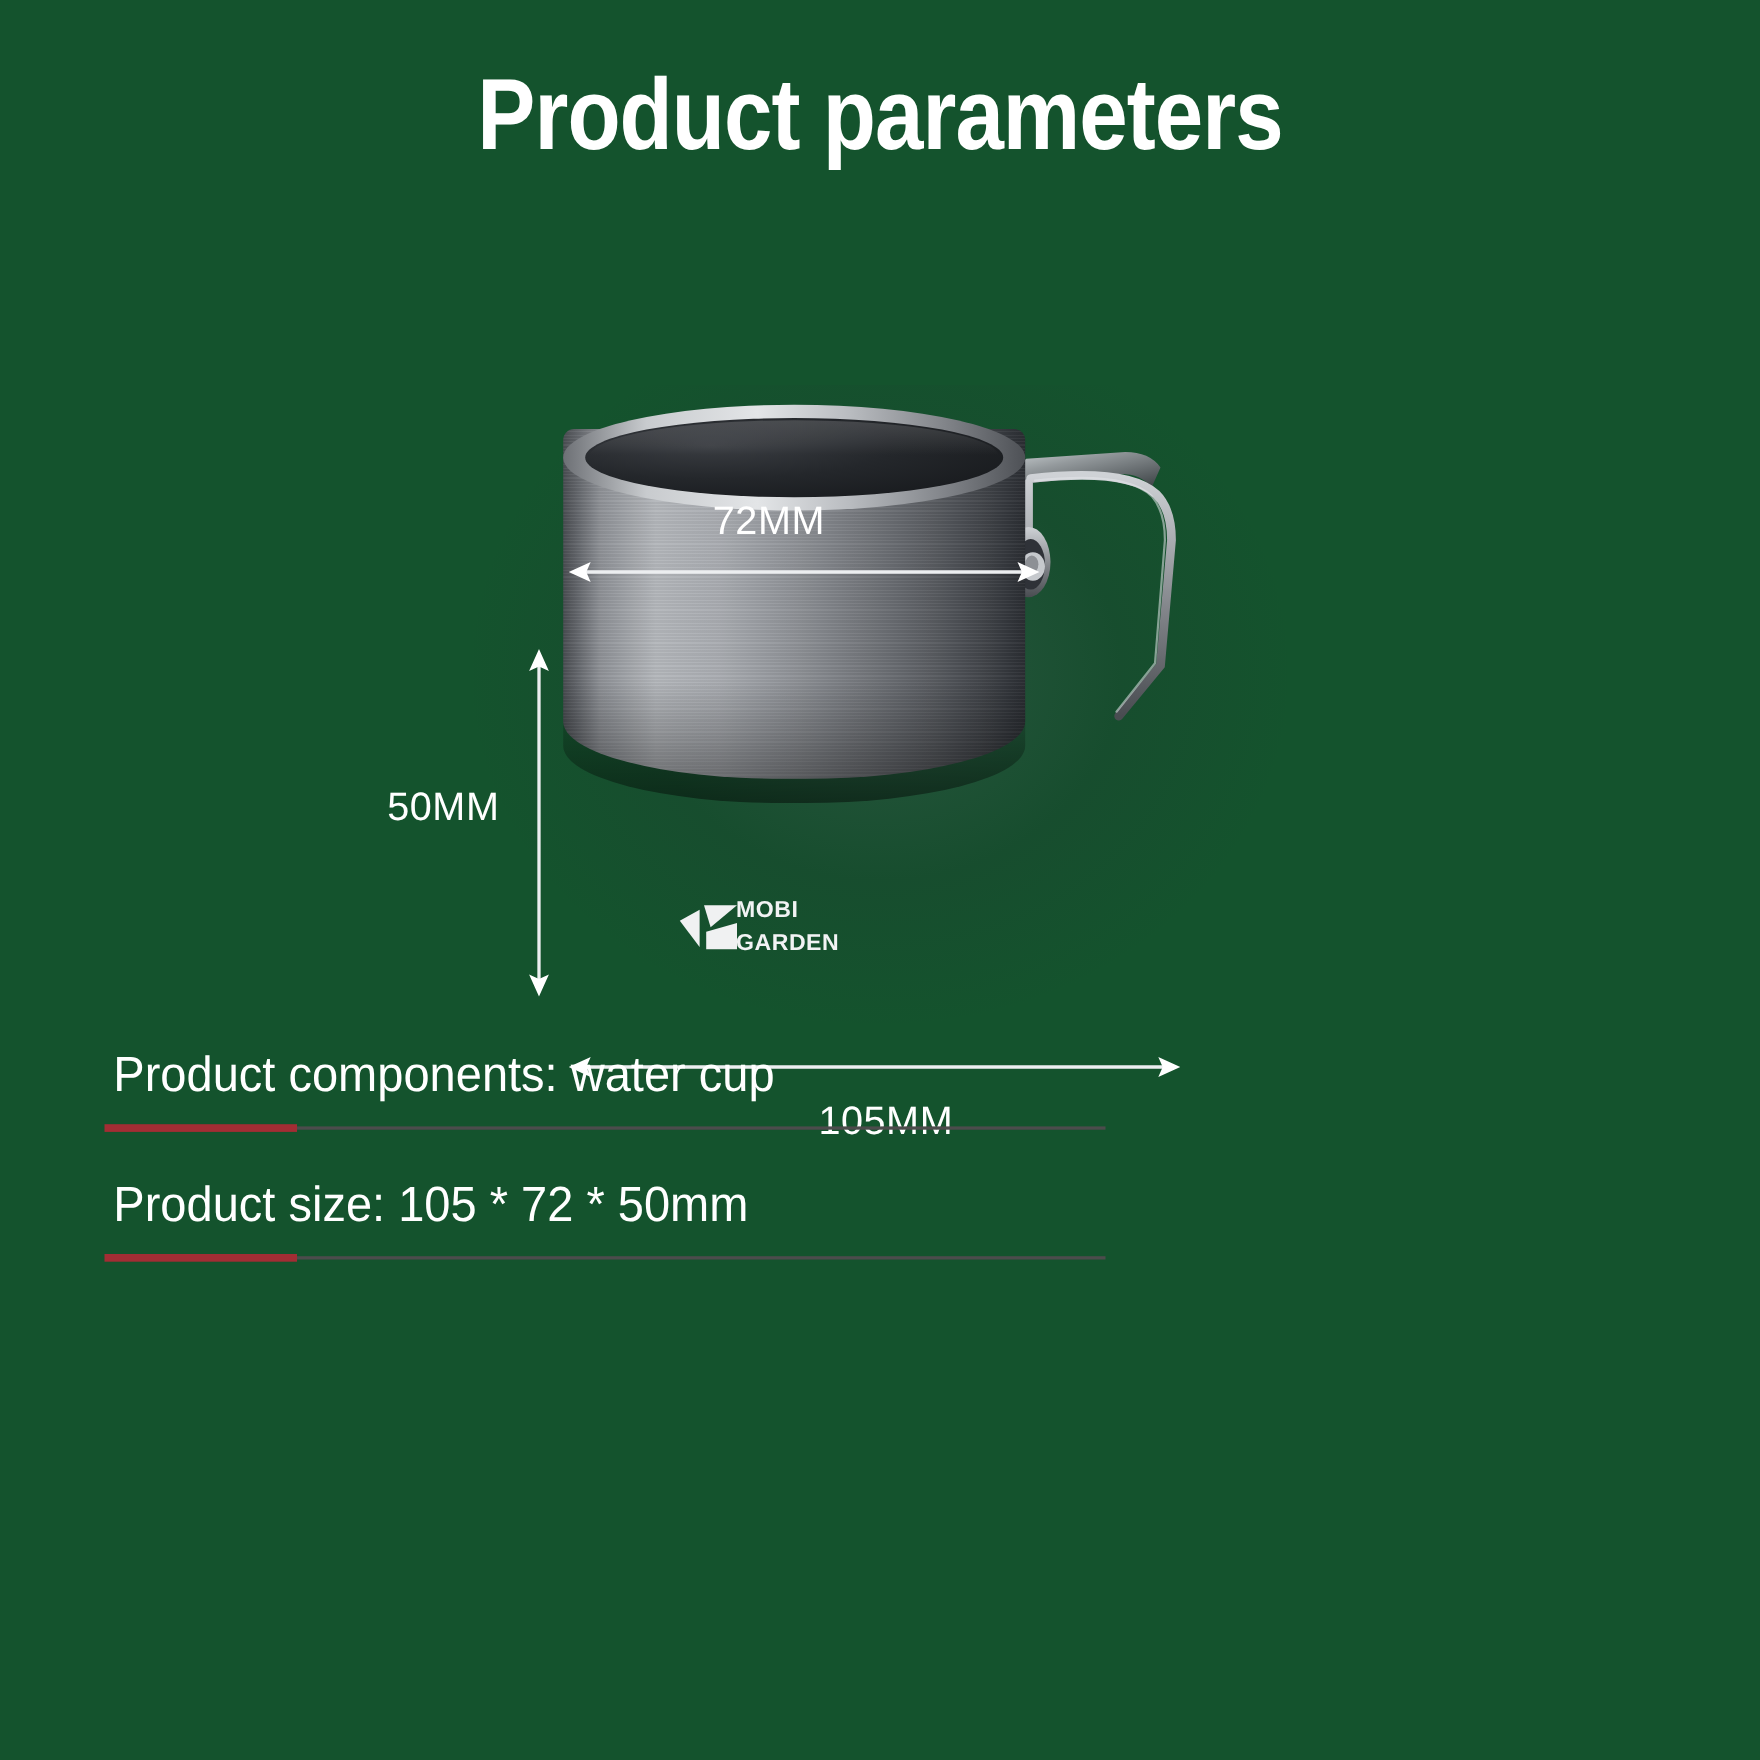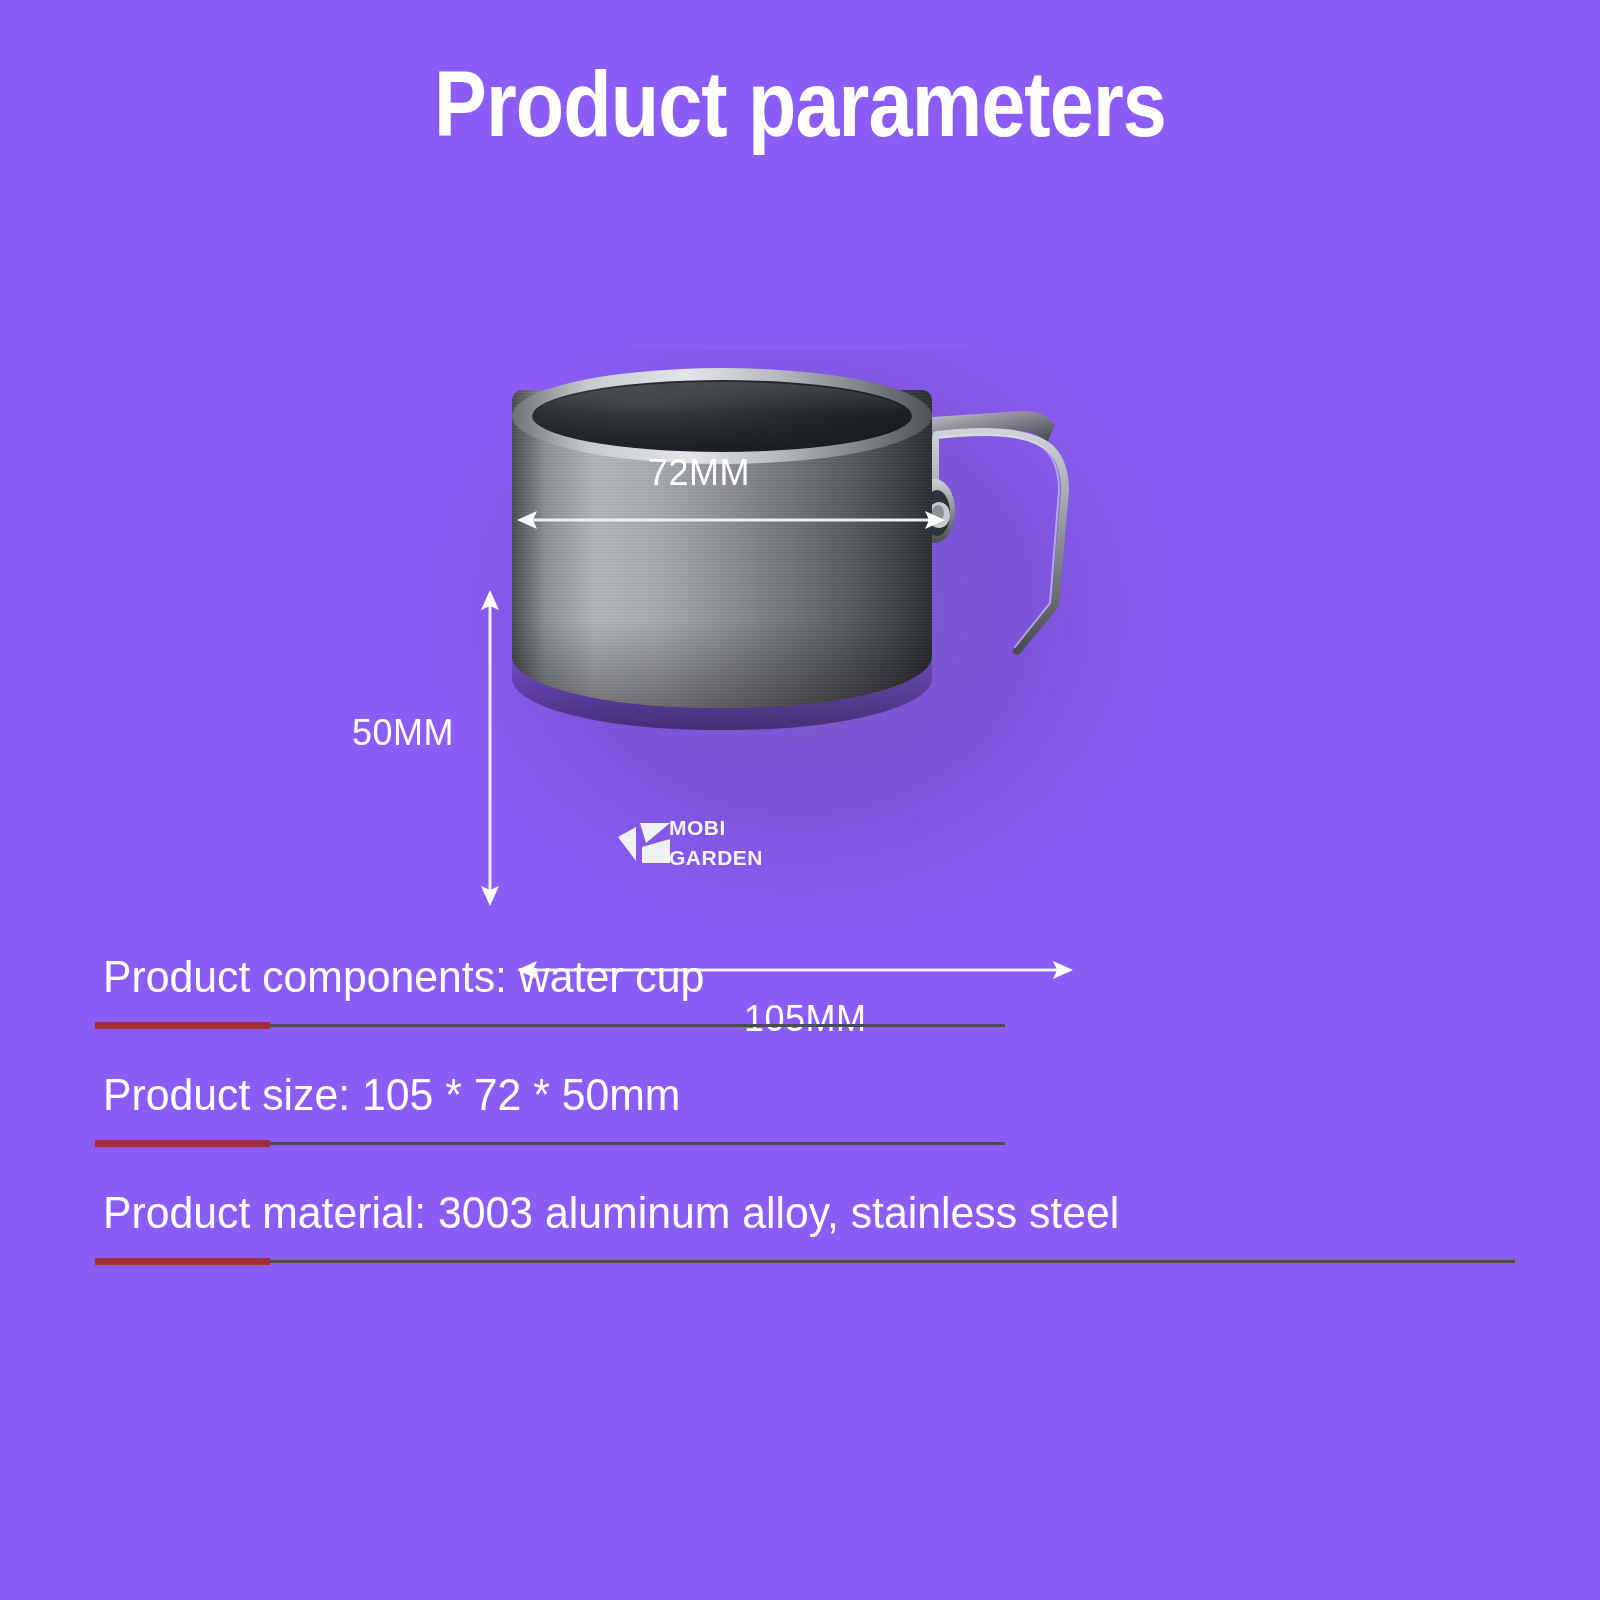--- a/index.html
+++ b/index.html
@@ -2,21 +2,21 @@
 <html><head>
 <meta charset="utf-8">
 <style>
   * { margin:0; padding:0; box-sizing:border-box; }
   html, body {
     width:1600px; height:1600px;
     background:#000;
     font-family:"Liberation Sans", sans-serif;
     overflow:hidden;
   }
-  .page { position:relative; width:1600px; height:1600px; background:#8b5cf6;text-decoration:underline; }
+  .page { position:relative; width:1600px; height:1600px; background:#14532d;text-decoration:underline; }
 
   
   .title {
     position:absolute; top:52px; left:0; width:1600px;
     text-align:center;
     font-size:92px;
     font-weight:bold;
     letter-spacing:-1px;
     color:#ffffff;
     transform:scaleX(0.86);
@@ -218,24 +218,17 @@
     </div>
 
     <div class="spec-row">
       <div class="spec-text">Product size: 105 * 72 * 50mm</div>
       <div class="spec-rule" style="width:910px;">
         <div class="red"></div>
         <div class="gray" style="left:175px; width:735px;"></div>
       </div>
     </div>
 
-    <div class="spec-row">
-      <div class="spec-text">Product material: 3003 aluminum alloy, stainless steel</div>
-      <div class="spec-rule" style="width:1420px;">
-        <div class="red"></div>
-        <div class="gray" style="left:175px; width:1245px;"></div>
-      </div>
-    </div>
 
 
 
   </div>
 </div>
 
 </body></html>

